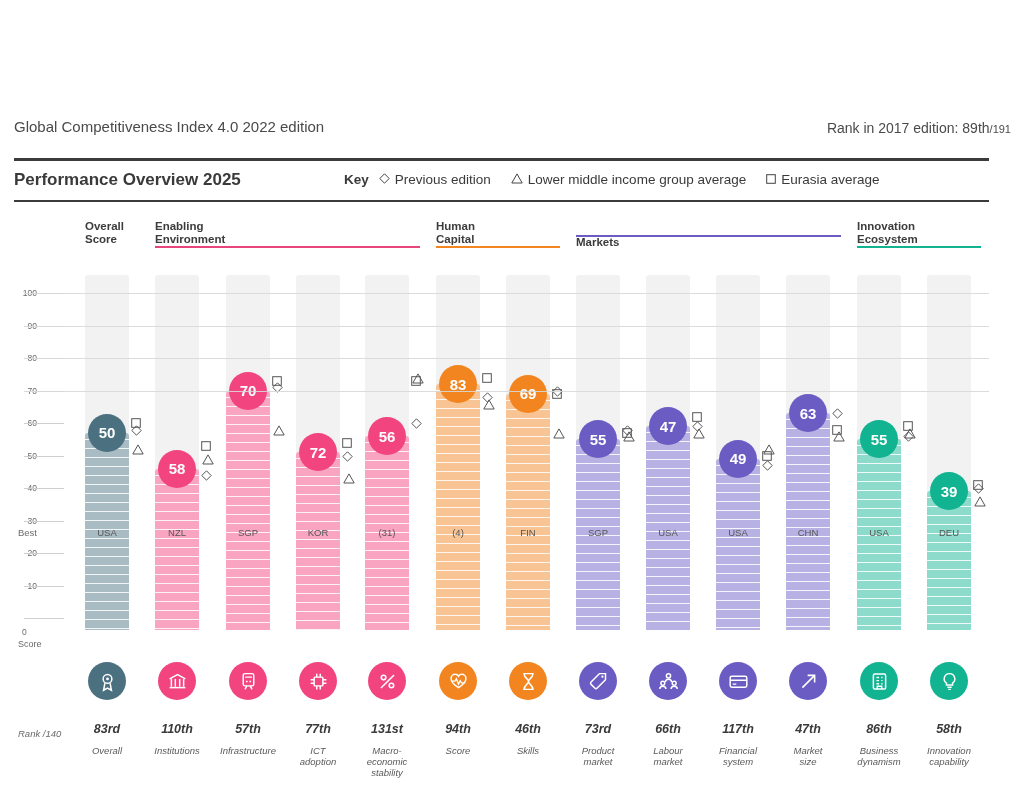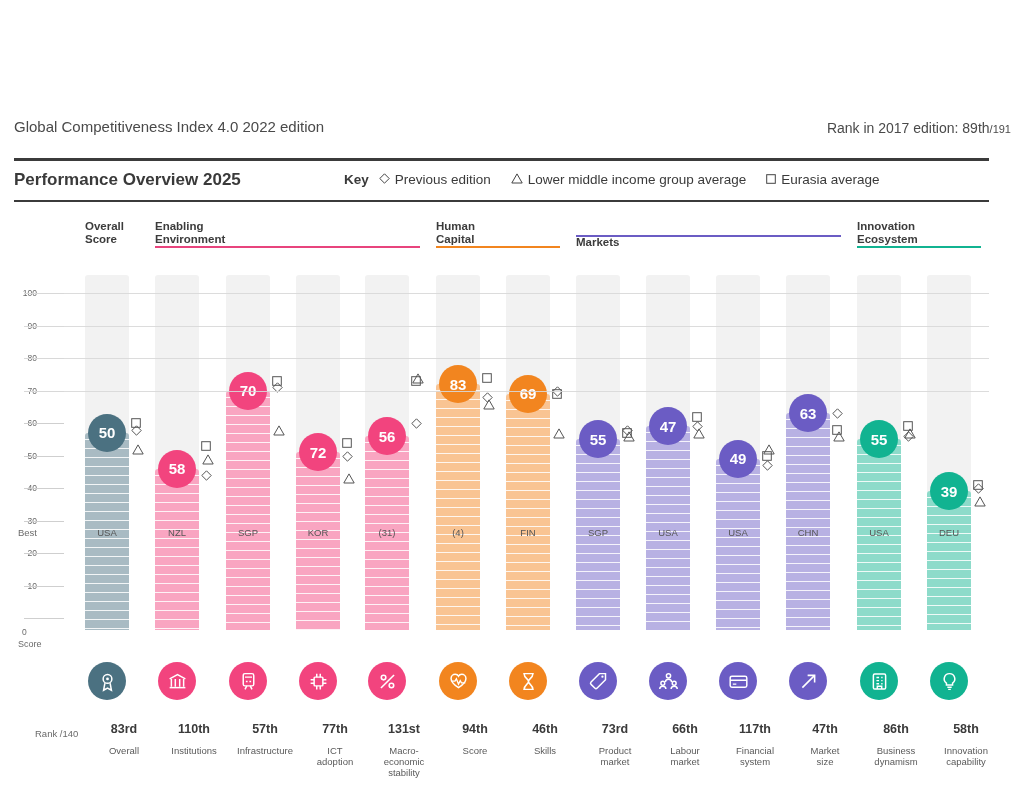--- a/index.html
+++ b/index.html
@@ -64,21 +64,21 @@
   .mk { position:absolute; font-size:9px; line-height:9px; color:#5a5a5a; }
   .gridline { position:absolute; left:24px; width:965px; height:1px; background:#d8d8d8; }
 
   .scorelab { position:absolute; left:18px; top:364px; font-size:9px; color:#6a6a6a; }
   .zerolab { position:absolute; left:22px; top:352px; font-size:8.5px; color:#6a6a6a; }
 
   
   .iconrow { position:absolute; left:0; top:662px; width:1025px; height:50px; }
   .ico { position:absolute; width:44px; height:44px; }
   .ico .circ { width:38px; height:38px; border-radius:50%; display:flex; align-items:center; justify-content:center; margin-left:3px; color:#fff; }
-  .footer { position:absolute; left:17px; top:722px; width:899px; height:63px; }
+  .footer { position:absolute; left:0; top:722px; width:899px; height:63px;font-style:italic; }
   .rank140 { position:absolute; left:18px; top:6px; font-size:9.5px; color:#6a6a6a; }
   .fcol { position:absolute; width:64px; text-align:center; }
   .fcol .rk { font-size:12.5px; font-weight:bold; color:#3a3a3a; }
   .fcol .nm { font-size:9.5px; color:#5a5a5a; line-height:11px; margin-top:9px; }
 </style>
 </head>
 <body>
 
 <div class="hdr">
 </div>

